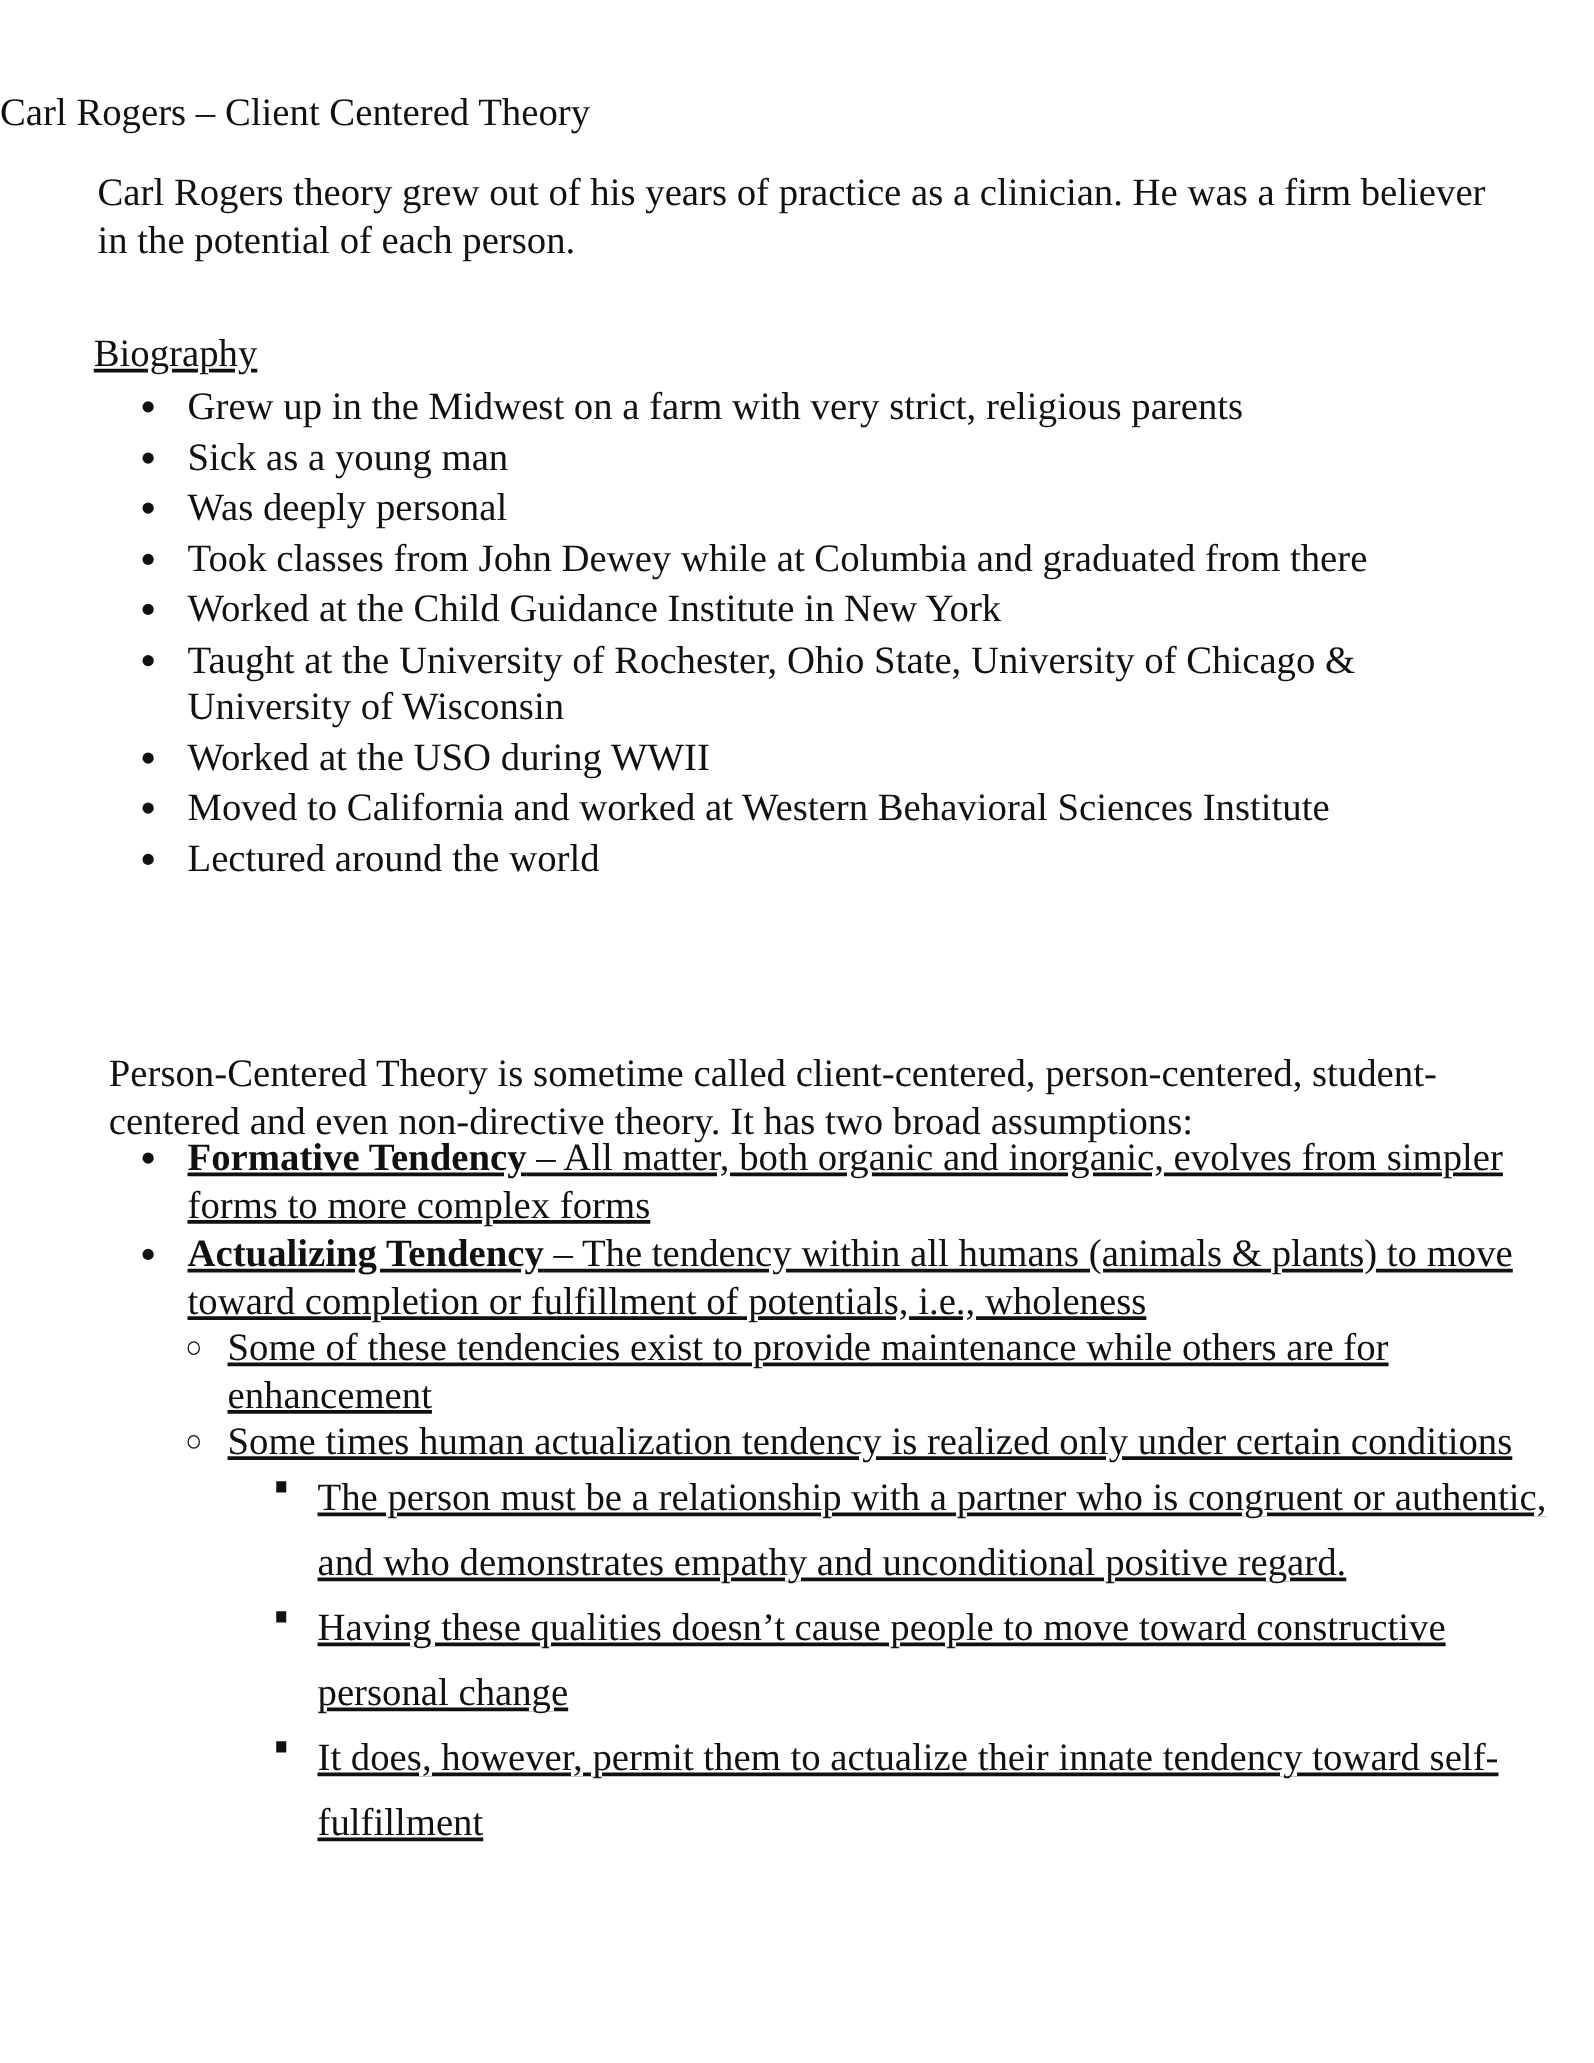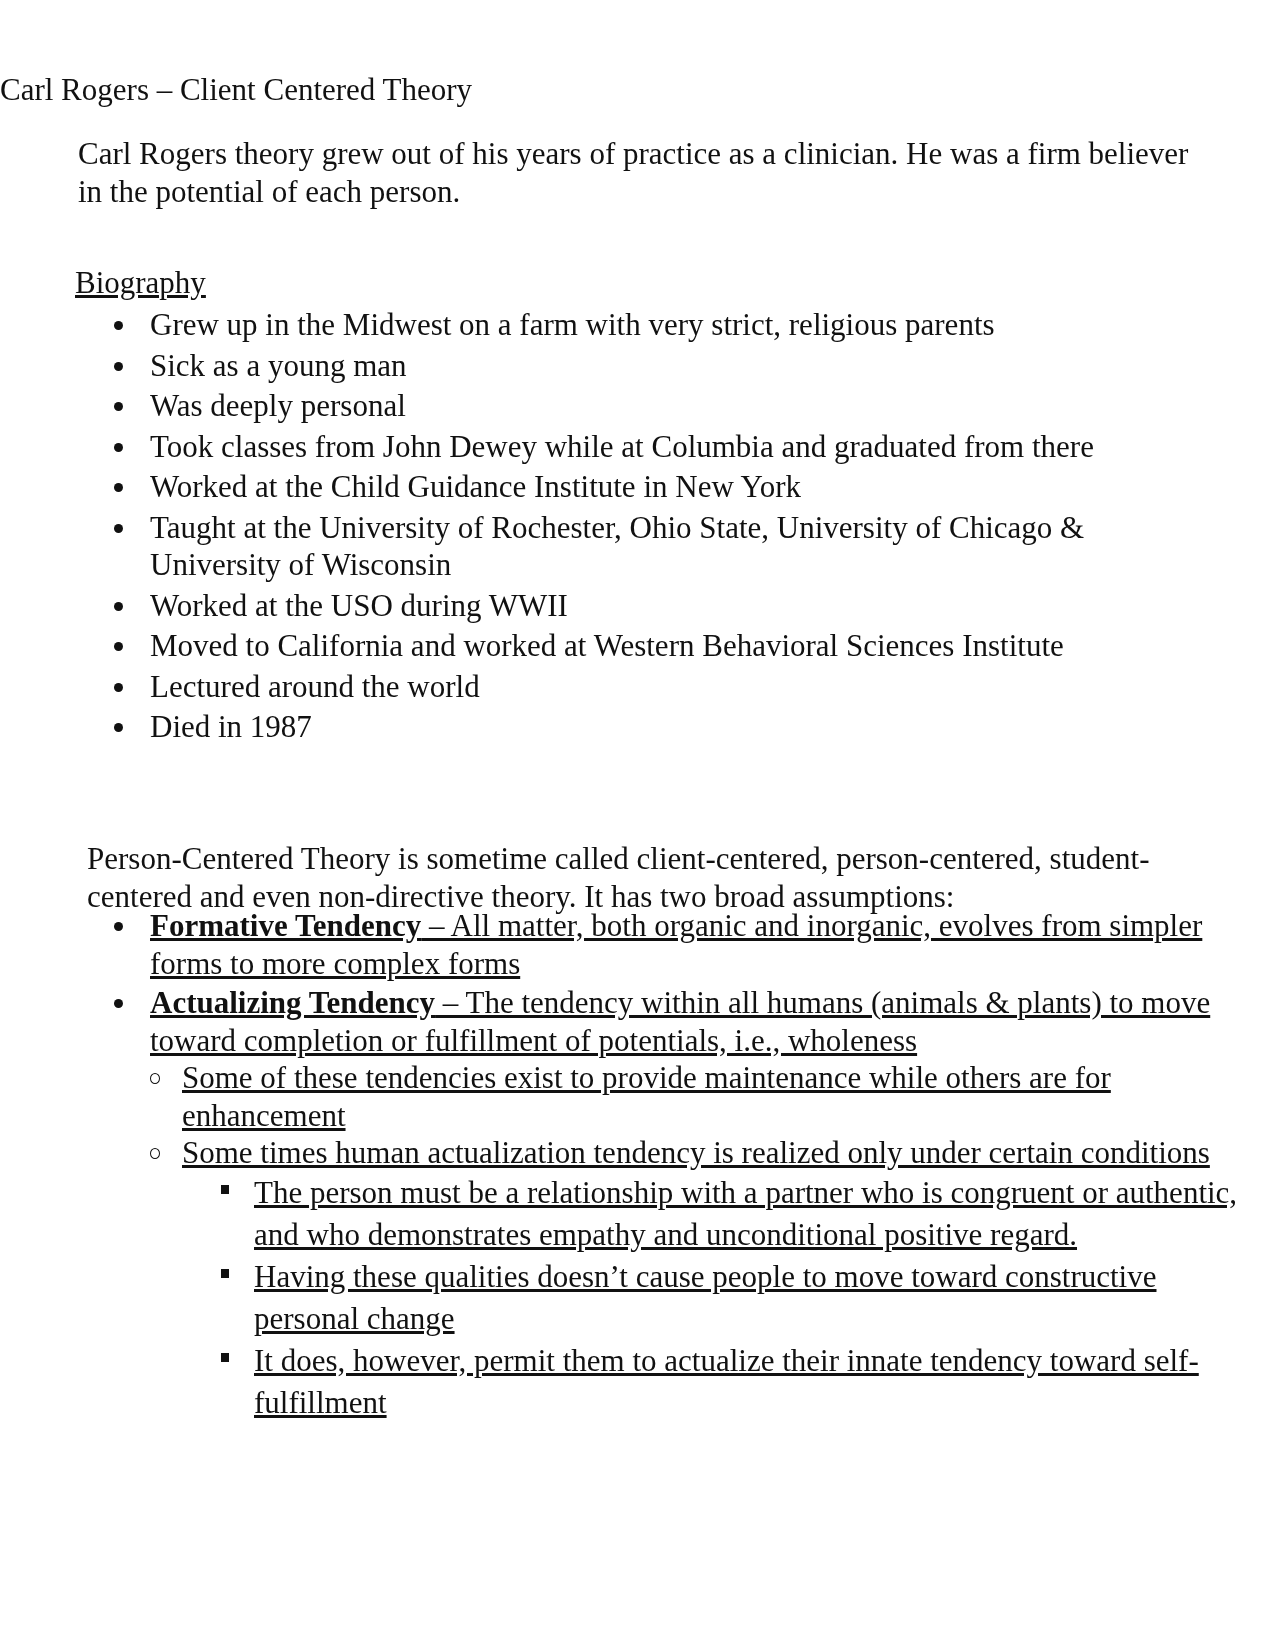--- a/index.html
+++ b/index.html
@@ -34,21 +34,21 @@
     line-height: 38px; margin: 12px;
   }
   .assump-list { position: absolute; top: 907px; left: 110px; width: 1130px; }
   .assump-list > li { position: relative; padding-left: 40px; line-height: 37.5px; margin-bottom: 2px; text-decoration: underline; }
   .sub-list { margin: 0; padding: 0; }
   .sub-list > li { position: relative; padding-left: 72px; line-height: 37.5px; margin-left: 0; }
   .bullet-circle {
     position: absolute; left: 40px; top: 14px; width: 8px; height: 9px;
     border: 1.5px solid #111; border-radius: 50%;
   }
-  .subsub-list > li { position: relative; padding-left: 72px; line-height: 42px; }
+  .subsub-list > li { position: relative; padding-left: 72px; line-height: 52px; }
   .bullet-square {
     position: absolute; left: 39px; top: 13px; width: 8px; height: 9px; background: #111;
   }
   b { font-weight: bold; }
 </style>
 </head>
 <body>
 
 <div class="page">
   <div class="title">Carl Rogers – Client Centered Theory</div>
@@ -60,21 +60,20 @@
   <ul class="bio-list">
     <li><span class="bullet-disc"></span><span>Grew up in the Midwest on a farm with very strict, religious parents</span></li>
     <li><span class="bullet-disc"></span><span>Sick as a young man</span></li>
     <li><span class="bullet-disc"></span><span>Was deeply personal</span></li>
     <li><span class="bullet-disc"></span><span>Took classes from John Dewey while at Columbia and graduated from there</span></li>
     <li><span class="bullet-disc"></span><span>Worked at the Child Guidance Institute in New York</span></li>
     <li><span class="bullet-disc"></span><span>Taught at the University of Rochester, Ohio State, University of Chicago &amp; University of Wisconsin</span></li>
     <li><span class="bullet-disc"></span><span>Worked at the USO during WWII</span></li>
     <li><span class="bullet-disc"></span><span>Moved to California and worked at Western Behavioral Sciences Institute</span></li>
     <li><span class="bullet-disc"></span><span>Lectured around the world</span></li>
-    <li><span class="bullet-disc"></span><span>Died in 1987</span></li>
   </ul>
 
   <p class="theory-intro">Person-Centered Theory is sometime called client-centered, person-centered, student-centered and even non-directive theory.  It has two broad assumptions:</p>
 
   <ul class="assump-list">
     <li>
       <span class="bullet-disc"></span><b>Formative Tendency</b><span> – All matter, both organic and inorganic, evolves from simpler forms to more complex forms</span>
     </li>
     <li>
       <span class="bullet-disc"></span><b>Actualizing Tendency</b><span> – The tendency within all humans (animals &amp; plants) to move toward completion or fulfillment of potentials, i.e., wholeness</span>

